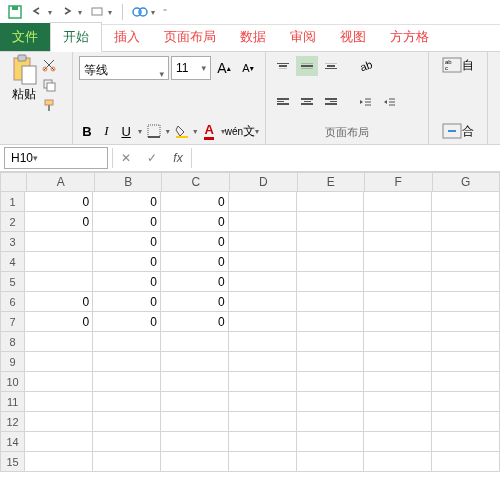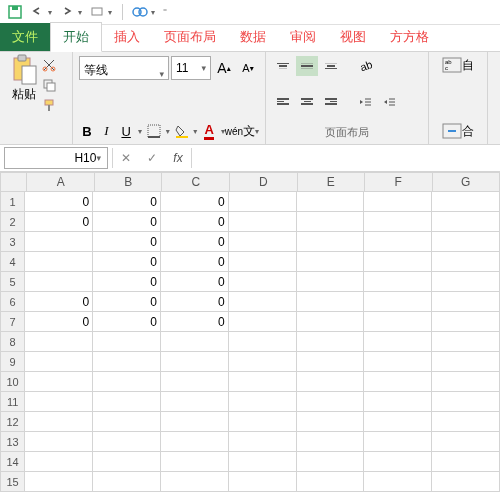--- a/index.html
+++ b/index.html
@@ -22,21 +22,21 @@
 .font-name{flex:1;height:22px;border:1px solid #ababab;background:#fff;padding:0 4px;display:flex;align-items:flex-end;font-size:12px}
 .font-size{width:30px;height:22px;border:1px solid #ababab;background:#fff;padding:0 4px;display:flex;align-items:center}
 .font-row2{display:flex;gap:4px;align-items:center}
 .fbtn{width:22px;height:22px;display:flex;align-items:center;justify-content:center;cursor:pointer;font-size:13px}
 .align-group{width:150px}
 .align-row{display:flex;gap:2px;margin:2px 0}
 .abtn{width:22px;height:20px;cursor:pointer;display:flex;align-items:center;justify-content:center;flex-direction:column;gap:1px}
 .abtn .bar{width:12px;height:1.5px;background:#555}
 .merge-group{width:50px;padding:4px}
 .namebox-row{height:26px;border-bottom:1px solid #d4d4d4;display:flex;align-items:center}
-.namebox{width:90px;height:20px;border:1px solid #ababab;margin:0 4px;padding:0 6px;display:flex;align-items:center;justify-content:flex-end;background:#fff}
+.namebox{width:90px;height:20px;border:1px solid #ababab;margin:0 4px;padding:0 6px;display:flex;align-items:center;justify-content:flex-start;background:#fff}
 .fx-area{display:flex;align-items:center;flex:1}
 .fx-btn{width:26px;height:20px;display:flex;align-items:center;justify-content:center;color:#888;cursor:pointer}
 .fx-input{flex:1;height:20px;border-left:1px solid #d4d4d4;padding:0 6px}
 .grid{position:relative}
 .colheads{display:flex;height:20px}
 .corner{width:26px;border:1px solid #d4d4d4;background:#f0f0f0}
 .colhead{width:68px;border:1px solid #d4d4d4;border-left:none;background:#f0f0f0;display:flex;align-items:center;justify-content:center;color:#555;cursor:pointer}
 .row{display:flex;height:20px}
 .rowhead{width:26px;border:1px solid #d4d4d4;border-top:none;background:#f0f0f0;display:flex;align-items:center;justify-content:center;color:#555;font-size:11px;cursor:pointer}
 .cell{width:68px;border:1px solid #d4d4d4;border-left:none;border-top:none;padding:0 3px;display:flex;align-items:center;justify-content:flex-end;font-size:12px;color:#000;cursor:cell}
@@ -387,30 +387,20 @@
         <div class="rowhead">12</div>
         <div class="cell"></div>
         <div class="cell"></div>
         <div class="cell"></div>
         <div class="cell"></div>
         <div class="cell"></div>
         <div class="cell"></div>
         <div class="cell"></div>
       </div>
       <div class="row">
-        <div class="rowhead">13</div>
-        <div class="cell"></div>
-        <div class="cell"></div>
-        <div class="cell"></div>
-        <div class="cell"></div>
-        <div class="cell"></div>
-        <div class="cell"></div>
-        <div class="cell"></div>
-      </div>
-      <div class="row">
         <div class="rowhead">14</div>
         <div class="cell"></div>
         <div class="cell"></div>
         <div class="cell"></div>
         <div class="cell"></div>
         <div class="cell"></div>
         <div class="cell"></div>
         <div class="cell"></div>
       </div>
       <div class="row">

